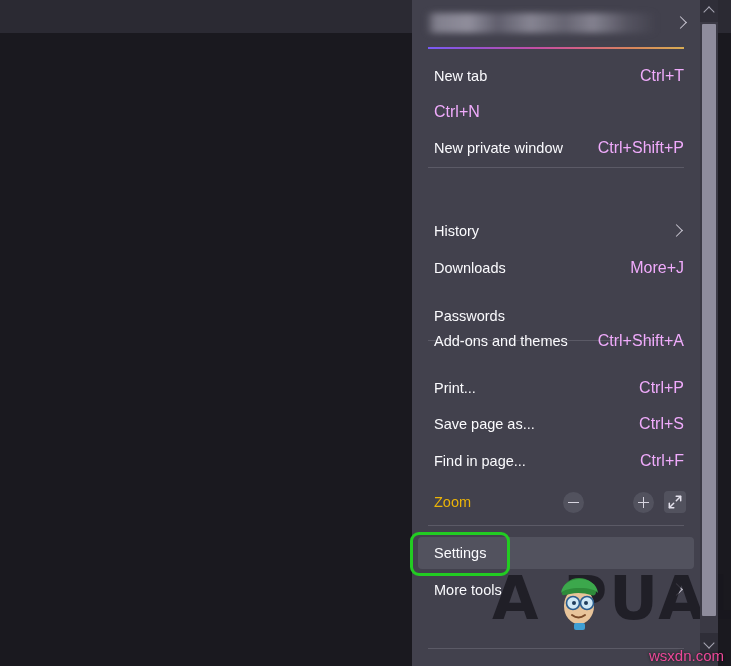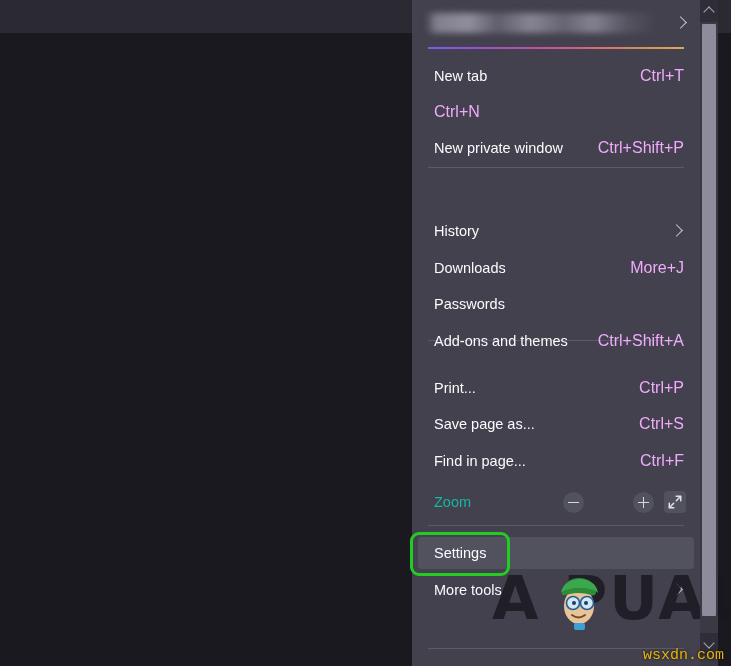--- a/index.html
+++ b/index.html
@@ -134,21 +134,21 @@
 
   
   .zoom-row {
     position: absolute;
     left: 6px;
     width: 276px;
     height: 32px;
     display: flex;
     align-items: center;
     padding: 0 8px 0 16px;
-    color: #14b8a6;
+    color: #eab308;
     font-size: 14.5px;
     justify-content: center;
   }
   .zoom-label { flex: none; }
   .zoom-spacer-a { width: 92px; }
   .zoom-spacer-b { flex: 1; }
   .round-btn {
     width: 21px; height: 21px;
     border-radius: 50%;
     background: #52525e;
@@ -244,22 +244,22 @@
   .appuals-mascot {
     position: absolute;
     left: 550px; top: 570px;
     width: 58px; height: 62px;
     pointer-events: none;
   }
   .wsxdn-wm {
     position: absolute;
     right: 7px; bottom: 2px;
     font-size: 15px;
-    color: #eab308;
-    font-family: Liberation Mono, monospace;
+    color: #ec4899;
+    font-family: Liberation Sans, sans-serif;
     text-shadow: 0 0 3px rgba(0,0,0,.8);
     pointer-events: none;
     user-select: none;
   }
 </style>
 </head>
 <body>
 
 <div id="root">
 
@@ -294,21 +294,21 @@
     </div>
 
     <div class="menu-item" style="top:215px">
       <span class="label">History</span>
       <span class="chev"></span>
     </div>
     <div class="menu-item" style="top:252px">
       <span class="label">Downloads</span>
       <span class="shortcut">More+J</span>
     </div>
-    <div class="menu-item" style="top:288px">
+    <div class="menu-item" style="top:300px">
       <span class="label">Passwords</span>
       <span class="shortcut"></span>
     </div>
     <div class="menu-item" style="top:325px">
       <span class="label">Add-ons and themes</span>
       <span class="shortcut">Ctrl+Shift+A</span>
     </div>
 
     <div class="menu-item" style="top:372px">
       <span class="label">Print...</span>

